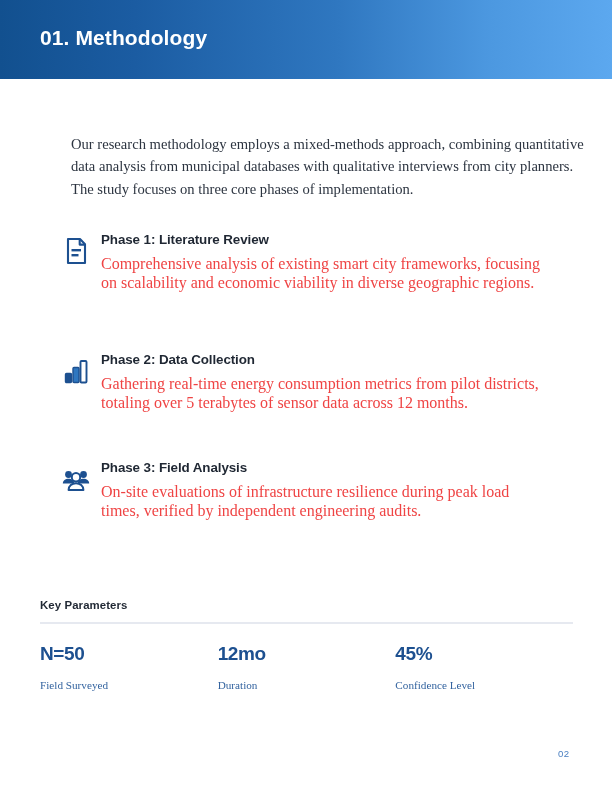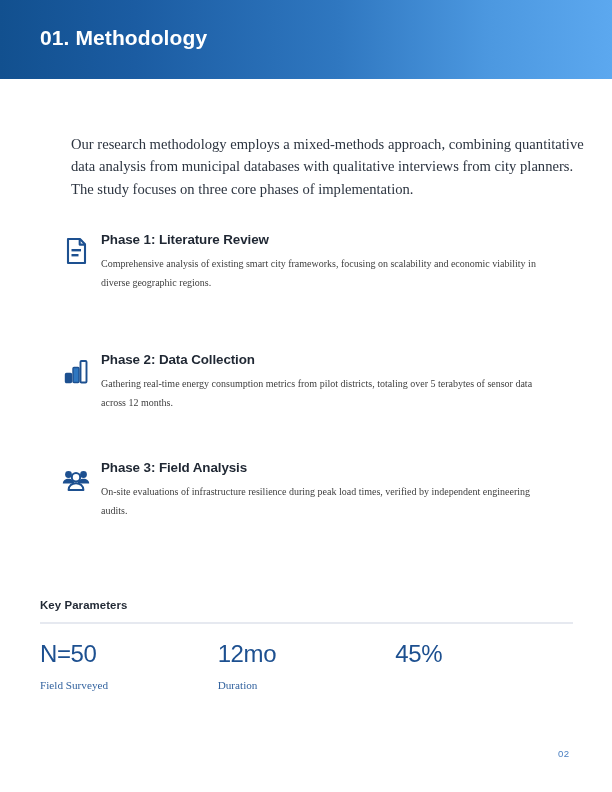--- a/index.html
+++ b/index.html
@@ -79,23 +79,23 @@
   .phase-title {
     font-family: "Liberation Sans", sans-serif;
     font-size: 13.4px;
     font-weight: bold;
     color: #1f2733;
     margin: 0 0 8px 0;
     letter-spacing: -0.1px;
   }
   .phase-desc {
     font-family: "Liberation Serif", serif;
-    font-size: 10px;
+    font-size: 16px;
     line-height: 18.6px;
-    color: #404040;
+    color: #ef4444;
     width: 445px;
     margin: 0;
   }
 
   
   .kp-heading {
     position: absolute;
     left: 40px;
     top: 599px;
     font-family: "Liberation Sans", sans-serif;
@@ -118,22 +118,22 @@
     left: 40px;
     top: 640px;
     width: 533px;
     display: flex;
   }
   .stat {
     width: 178px;
   }
   .stat-value {
     font-family: "Liberation Sans", sans-serif;
-    font-size: 24px;
-    font-weight: normal;
+    font-size: 19px;
+    font-weight: bold;
     color: #1d5090;
     letter-spacing: -0.4px;
     line-height: 28px;
   }
   .stat-label {
     font-family: "Liberation Serif", serif;
     font-size: 11.2px;
     color: #33639f;
     margin-top: 10px;
     line-height: 14px;
@@ -213,18 +213,19 @@
     <div class="stat">
       <div class="stat-value">N=50</div>
       <div class="stat-label">Field Surveyed</div>
     </div>
     <div class="stat">
       <div class="stat-value">12mo</div>
       <div class="stat-label">Duration</div>
     </div>
     <div class="stat">
       <div class="stat-value">45%</div>
+      <div class="stat-label">Confidence Level</div>
     </div>
   </div>
 
   <div class="page-number">02</div>
 
 </div>
 
 </body></html>

